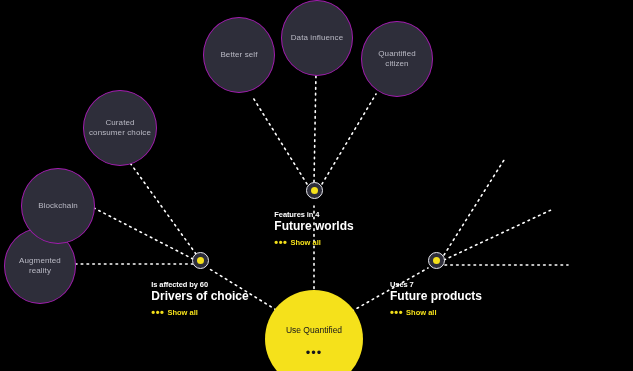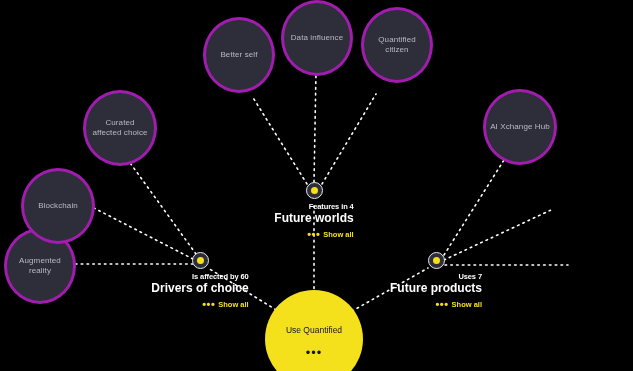--- a/index.html
+++ b/index.html
@@ -25,21 +25,21 @@
     width: 633px;
     height: 371px;
     pointer-events: none;
   }
 
   
   .node {
     position: absolute;
     border-radius: 50%;
     background: #2e2e3a;
-    border: 3px solid #a21caf;
+    border: 1px solid #a21caf;
     box-sizing: border-box;
     display: flex;
     align-items: center;
     justify-content: center;
     text-align: center;
     color: #b9b9c4;
     font-size: 8px;
     line-height: 1.25;
     letter-spacing: 0.1px;
     padding: 4px;
@@ -97,22 +97,22 @@
     position: relative;
     z-index: 6;
   }
   .hub-dot-core {
     width: 7px;
     height: 7px;
     border-radius: 50%;
     background: #f5e11b;
   }
   .hub-text {
-    margin-top: 2px;
-    text-align: right;
+    margin-top: 10px;
+    text-align: left;
     white-space: nowrap;
   }
   .hub-count {
     display: block;
     color: #ffffff;
     font-size: 7.5px;
     font-weight: bold;
     line-height: 11px;
     letter-spacing: -0.1px;
   }
@@ -170,38 +170,35 @@
     <span class="node-label">Augmented
 reality</span>
   </div>
 
   <div class="node" style="left:21px; top:168px; width:74px; height:76px;text-align:right;">
     <span class="node-label">Blockchain</span>
   </div>
 
   <div class="node" style="left:83px; top:90px;  width:74px; height:76px;">
     <span class="node-label">Curated
-affected choice</span>
+consumer choice</span>
   </div>
 
   <div class="node" style="left:203px; top:17px; width:72px; height:76px;">
     <span class="node-label">Better self</span>
   </div>
 
   <div class="node" style="left:281px; top:0px;  width:72px; height:76px;">
     <span class="node-label">Data influence</span>
   </div>
 
-  <div class="node" style="left:361px; top:7px; width:72px; height:76px;">
+  <div class="node" style="left:361px; top:21px; width:72px; height:76px;">
     <span class="node-label">Quantified citizen</span>
   </div>
 
-  <div class="node" style="left:483px; top:89px; width:74px; height:76px;">
-    <span class="node-label">AI Xchange Hub</span>
-  </div>
 
 
 
   <div class="center-node" style="left:265px; top:290px; width:98px; height:98px;">
     <span class="center-label">Use Quantified</span>
     <span class="center-dots">•••</span>
   </div>
 
   <div class="hub" style="left:114px; top:252px; width:172px;">
     <div class="hub-dot">

